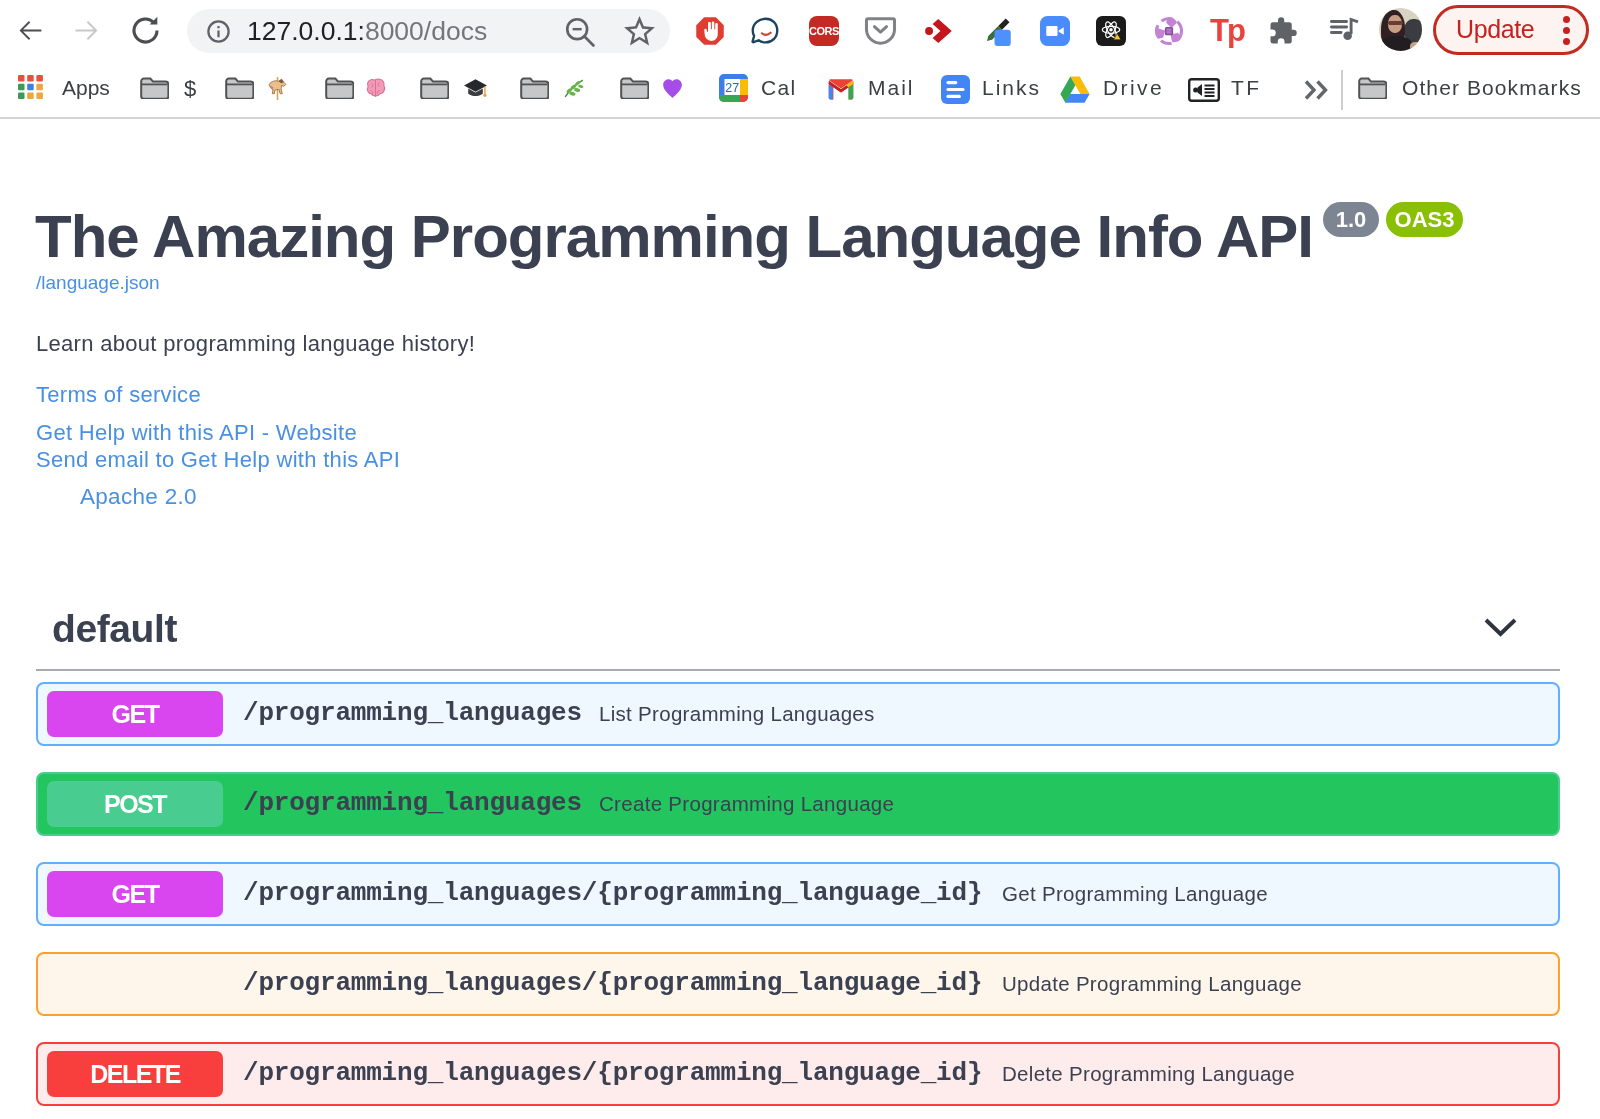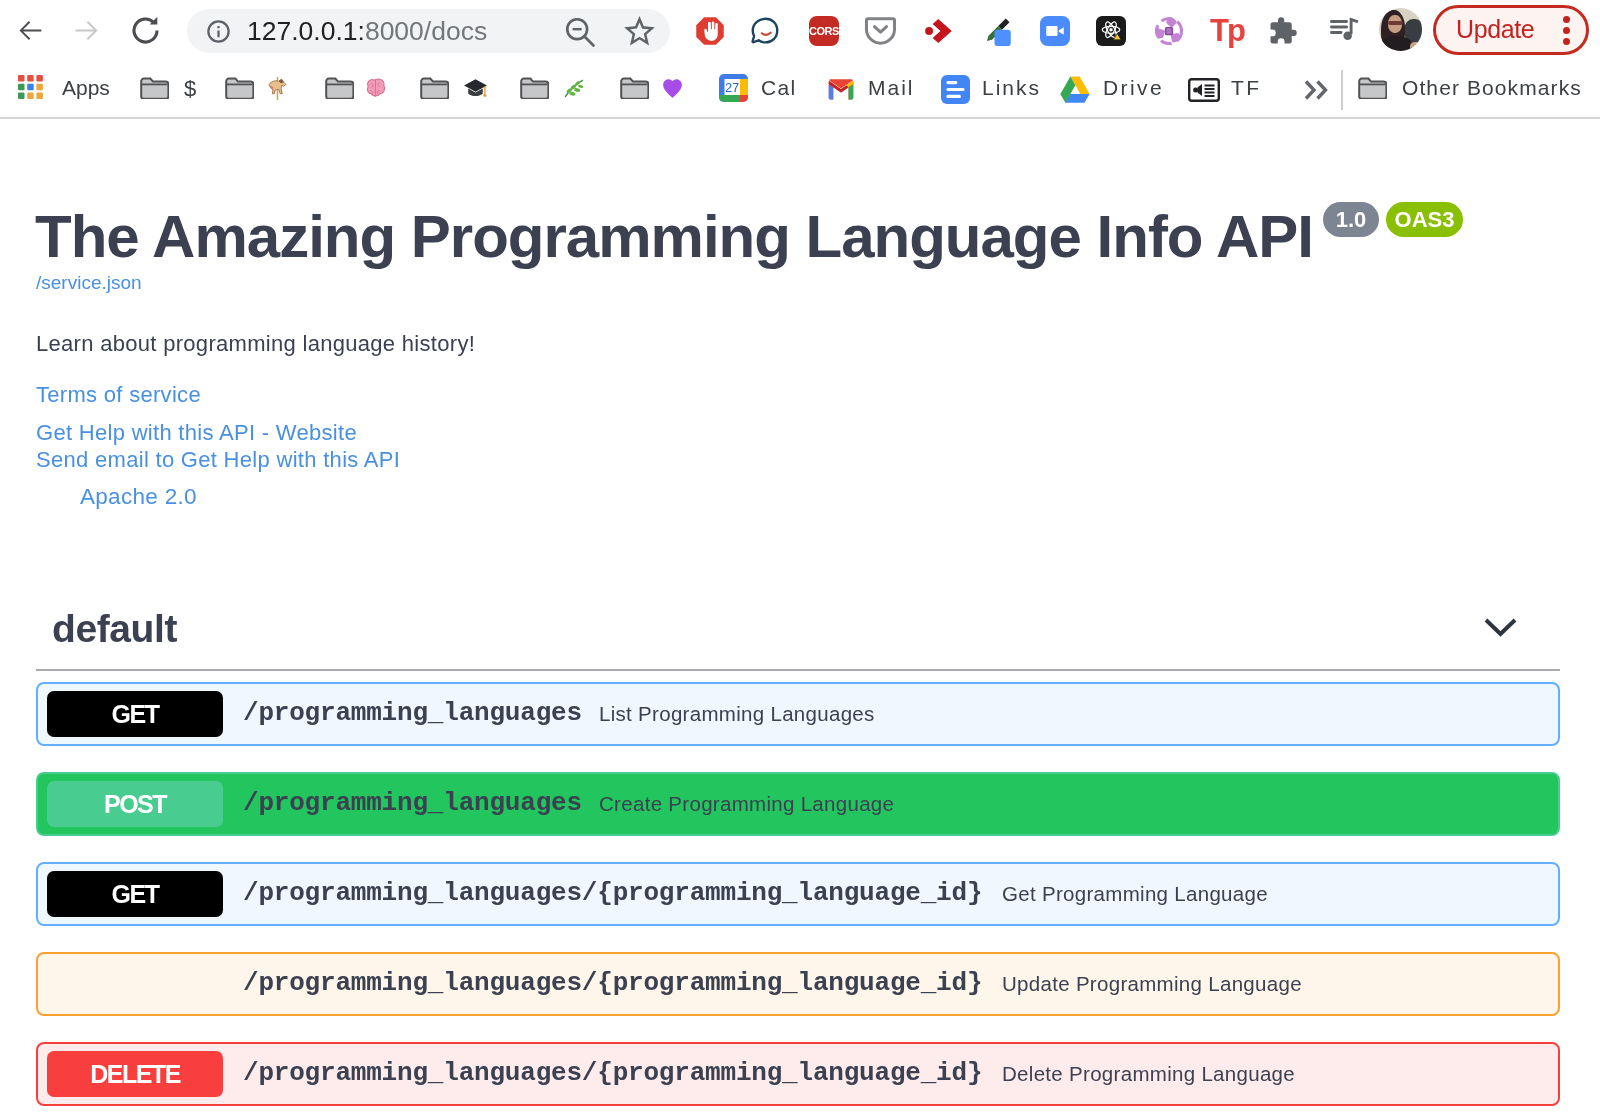--- a/index.html
+++ b/index.html
@@ -25,21 +25,21 @@
   .pill { position:absolute; border-radius:57px; color:#fff; font-weight:bold; font-size:22px; text-align:center; }
   .link { color:#4990e2; text-decoration:none; }
   .desc { color:#3b4151; }
 
   .opblock { position:absolute; left:36px; width:1524px; height:64px; border-radius:8px; border:2px solid; }
   .opmethod { position:absolute; left:9px; top:7px; width:176px; height:46px; border-radius:7px; color:#fff; font-weight:bold; font-size:25px; letter-spacing:-1.5px; text-align:center; line-height:46px; }
   .oppath { position:absolute; left:205px; top:14px; font-family:"Liberation Mono", monospace; font-weight:bold; font-size:26px; color:#3b4151; letter-spacing:-0.2px; }
   .opdesc { position:absolute; top:18px; font-size:20.5px; letter-spacing:0.3px; color:#3b4151; white-space:nowrap; }
 
   .get  { background:#eff7ff; border-color:#61affe; }
-  .get .opmethod { background:#000000; }
+  .get .opmethod { background:#d946ef; }
   .post { background:#22c55e; border-color:#49cc90; }
   .post .opmethod { background:#49cc90; }
   .put  { background:#fff6eb; border-color:#fca130; }
   .put .opmethod { background:#fca130; }
   .del  { background:#feecec; border-color:#f93e3e; }
   .del .opmethod { background:#f93e3e; }
 </style>
 </head>
 <body>
 <div id="page">
@@ -286,21 +286,21 @@
     <svg class="abs" style="left:1358px; top:15px;" width="29" height="22" viewBox="0 0 29 22">
         <path d="M1.2 4.2a2.6 2.6 0 0 1 2.6-2.6h6.6l2.6 3h12.8a2.6 2.6 0 0 1 2.6 2.6v12a2.6 2.6 0 0 1-2.6 2.6H3.8a2.6 2.6 0 0 1-2.6-2.6z" fill="#c6c7c8" stroke="#515254" stroke-width="2"></path>
         <path d="M1.2 7.4h26.2" stroke="#515254" stroke-width="1.8"></path>
       </svg>
     <div class="abs bmtext" style="left:1402px; top:14px; letter-spacing:1.1px;">Other Bookmarks</div>
   </div>
 
   <div class="title">The Amazing Programming Language Info API</div>
   <div class="pill" style="left:1323px; top:202px; width:56px; height:35px; line-height:35px; background:#7d8492;">1.0</div>
   <div class="pill" style="left:1386px; top:202px; width:77px; height:35px; line-height:35px; background:#89bf04;">OAS3</div>
-  <div class="abs link" style="left:36px; top:272px; font-size:19px;">/service.json</div>
+  <div class="abs link" style="left:36px; top:272px; font-size:19px;">/language.json</div>
   <div class="abs desc" style="left:36px; top:331px; font-size:22px; letter-spacing:0.3px;">Learn about programming language history!</div>
   <div class="abs link" style="left:36px; top:382px; font-size:22px; letter-spacing:0.3px;">Terms of service</div>
   <div class="abs link" style="left:36px; top:420px; font-size:22px; letter-spacing:0.3px;">Get Help with this API - Website</div>
   <div class="abs link" style="left:36px; top:447px; font-size:22px; letter-spacing:0.3px;">Send email to Get Help with this API</div>
   <div class="abs link" style="left:36px; top:484px; font-size:22.5px; letter-spacing:0.3px;margin-left:44px;">Apache 2.0</div>
 
   <div class="abs" style="left:52px; top:607px; font-size:39px; font-weight:bold; color:#3b4151; letter-spacing:-0.4px;">default</div>
   <svg class="abs" style="left:1484px; top:618px;" width="33" height="20" viewBox="0 0 33 20">
       <path d="M2 2l14.5 14L31 2" fill="none" stroke="#2e3540" stroke-width="4"></path>
     </svg>

